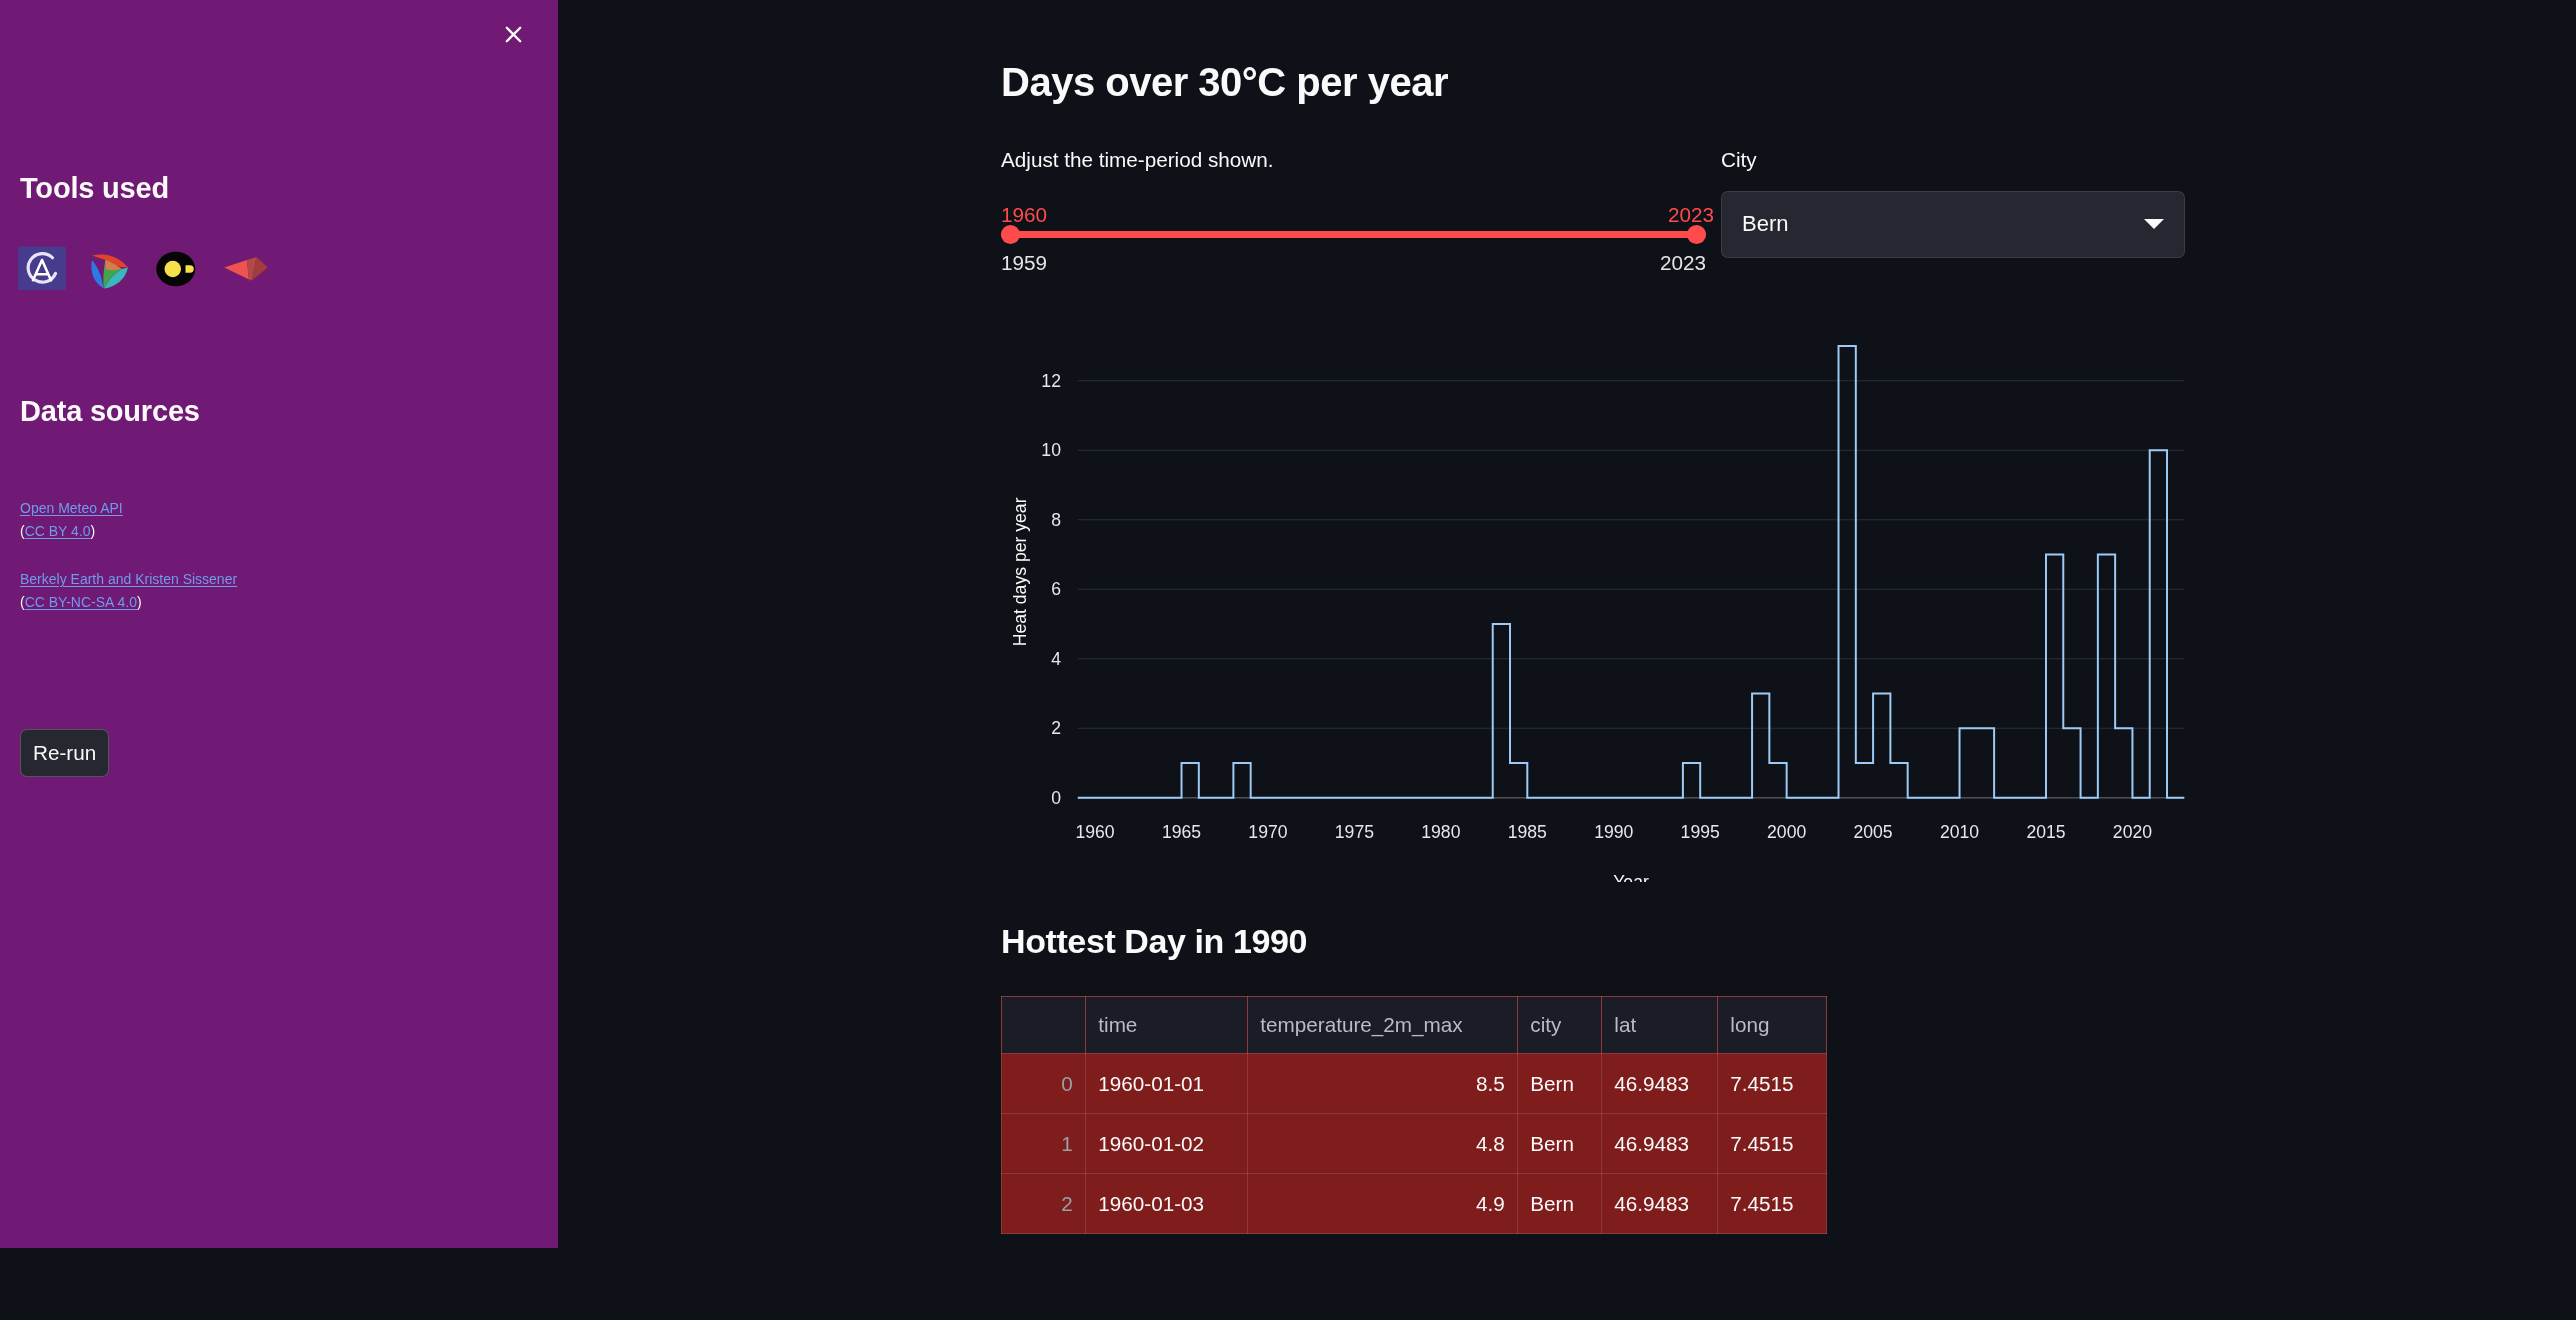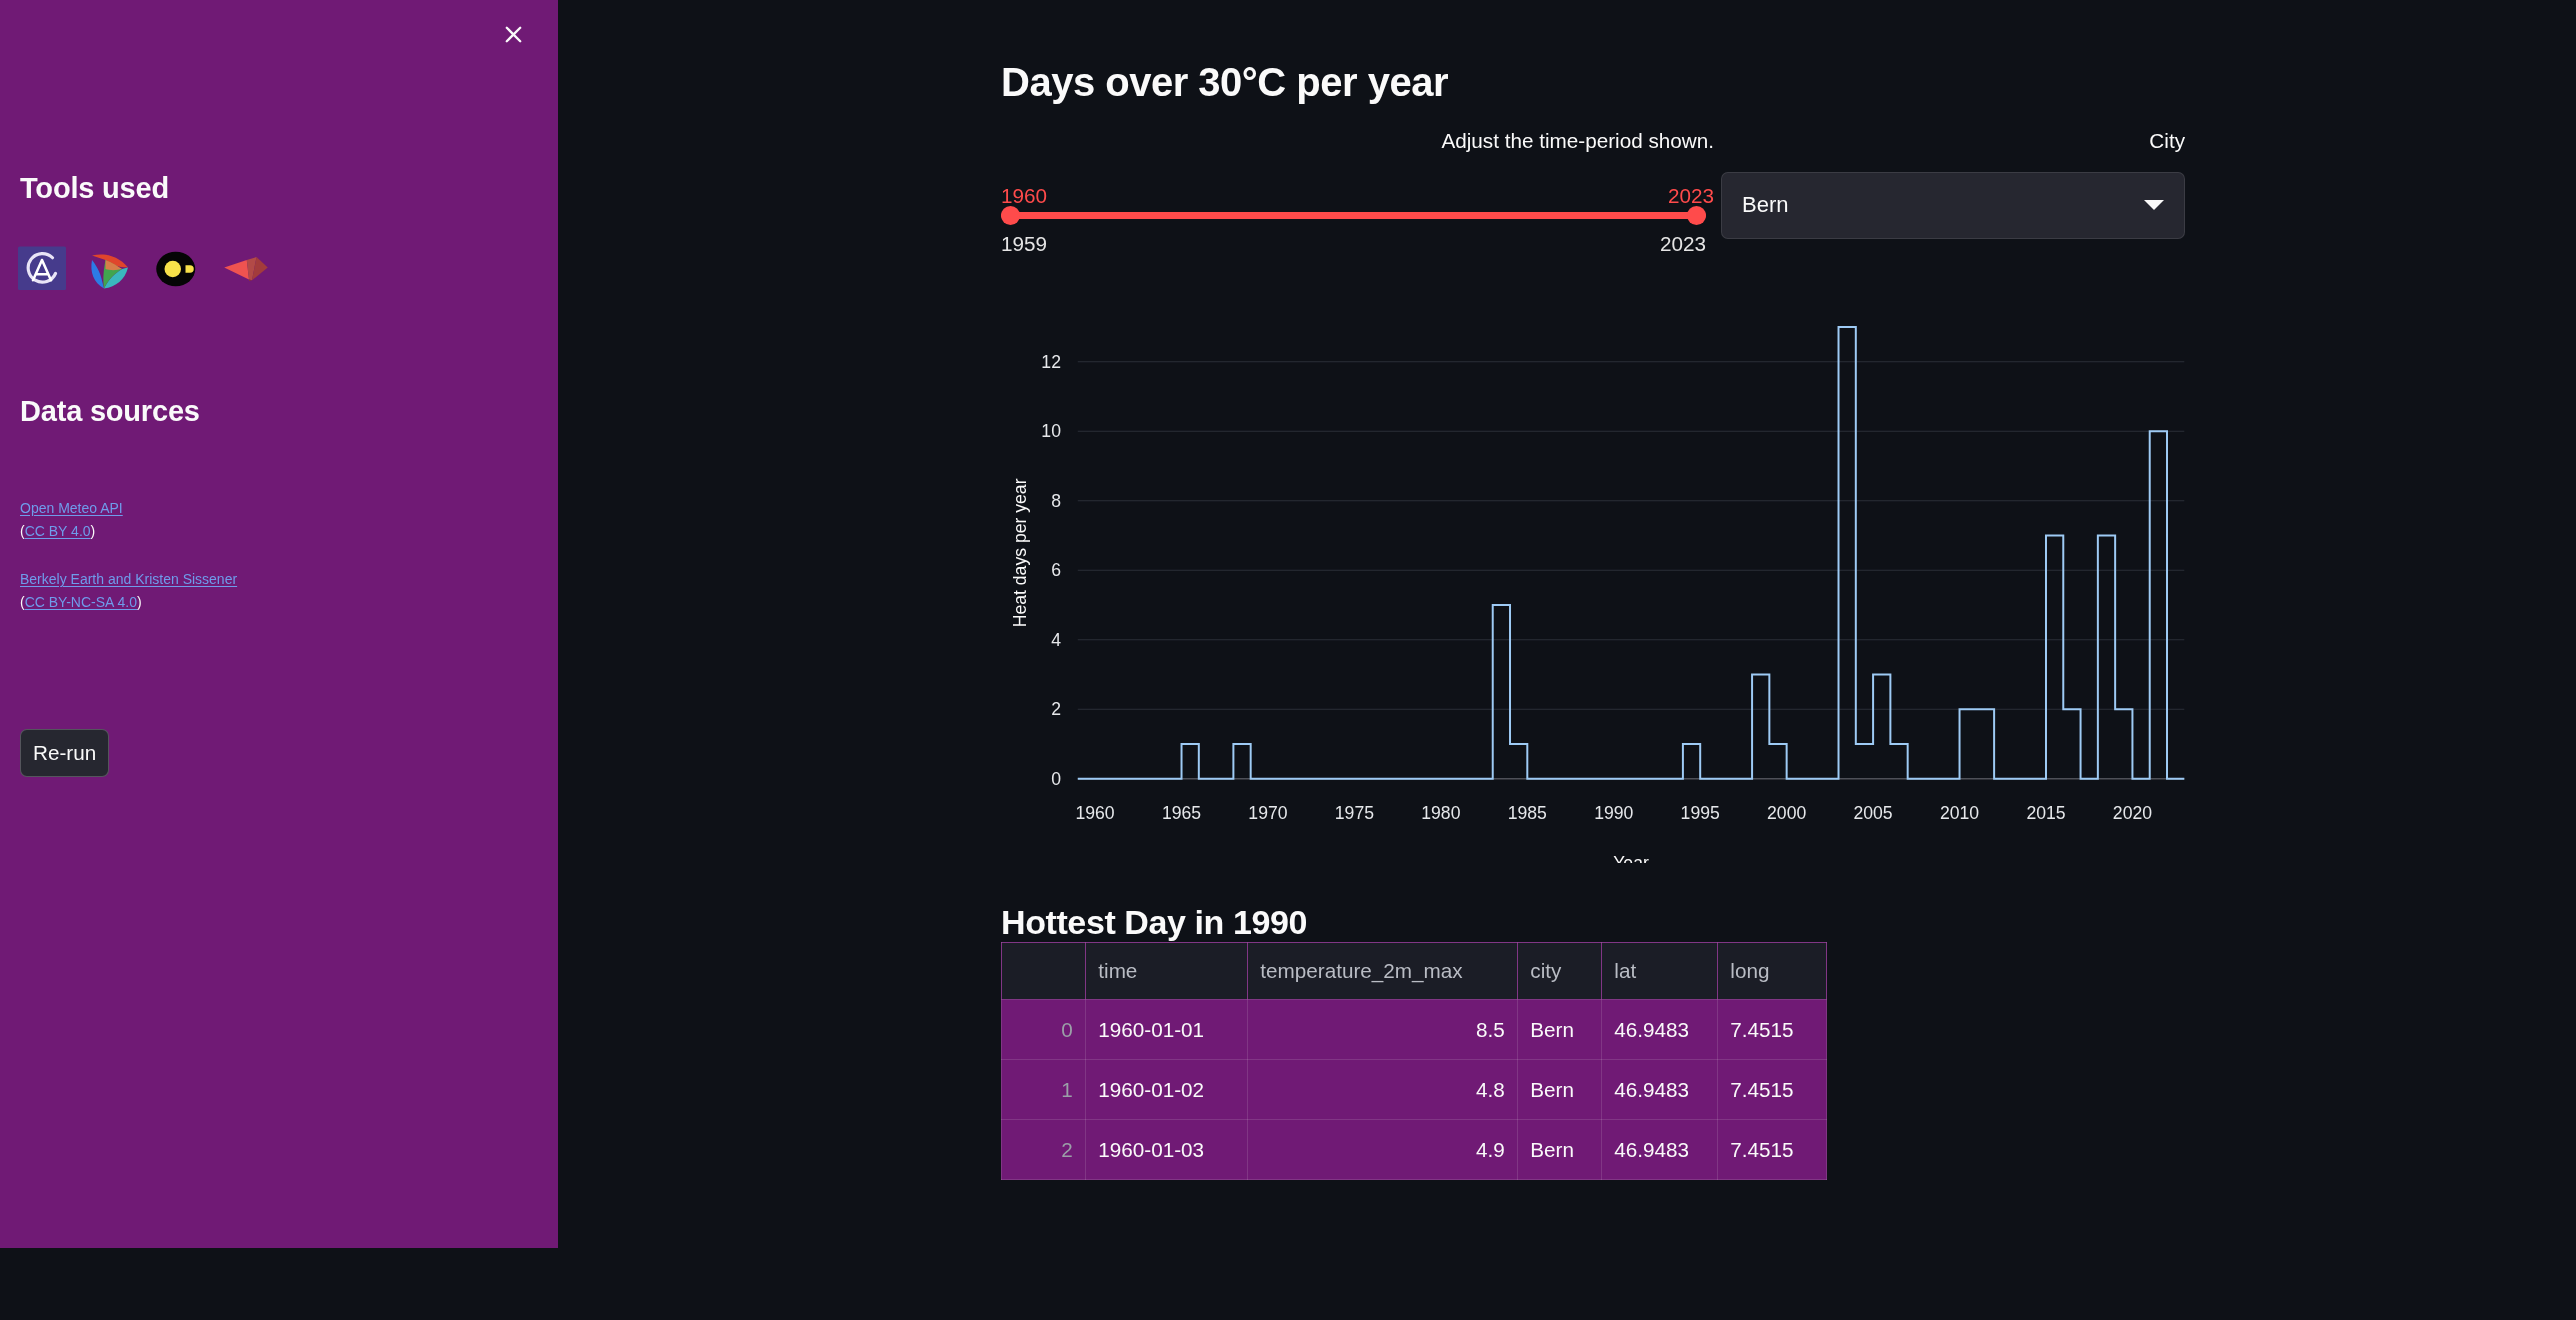--- a/index.html
+++ b/index.html
@@ -88,21 +88,21 @@
   }
   h2.section-title {
     color: #fafafa;
     font-size: 34px;
     font-weight: 700;
     letter-spacing: -0.4px;
     margin: 0;
   }
 
   
-  #controls { position: relative; height: 153px; margin-top: 23px; text-align: right; }
+  #controls { position: relative; height: 153px; margin-top: 42px; }
   #slider-block { position: absolute; left: 0; top: 0; width: 713px; }
   .ctrl-label { color: #fafafa; font-size: 20.7px; line-height: 1.3; }
   #slider-track-wrap { position: relative; margin-top: 34px; height: 35px; }
   #slider-minmax {
     position: absolute; top: -4.6px; left: 0; right: 0;
     display: flex; justify-content: space-between;
     color: #ff4b4b; font-size: 20.7px;
   }
   #slider-rail {
     position: absolute; top: 23px; left: 0; width: 705px; height: 6.9px;
@@ -133,22 +133,23 @@
   }
   .caret { width: 0; height: 0; border-left: 10px solid transparent; border-right: 10px solid transparent; border-top: 10.7px solid #fafafa; }
 
   
   #chart-wrap { position: relative; margin-top: 23px; width: 1195px; height: 559px; }
   #chart-svg { display: block; }
 
   
   #table-block { margin-top: 40px; }
   #data-table {
+    margin-top: 35px;
     border-collapse: collapse;
-    background: #701a75;
+    background: #7f1d1d;
     border: 0.8px solid rgba(250,250,250,0.13);
     font-size: 20.7px;
     color: #fafafa;
     table-layout: fixed;
   }
   #data-table th, #data-table td {
     border: 0.8px solid rgba(250,250,250,0.13);
     padding: 0 12.3px;
     height: 60px;
     font-weight: 400;

